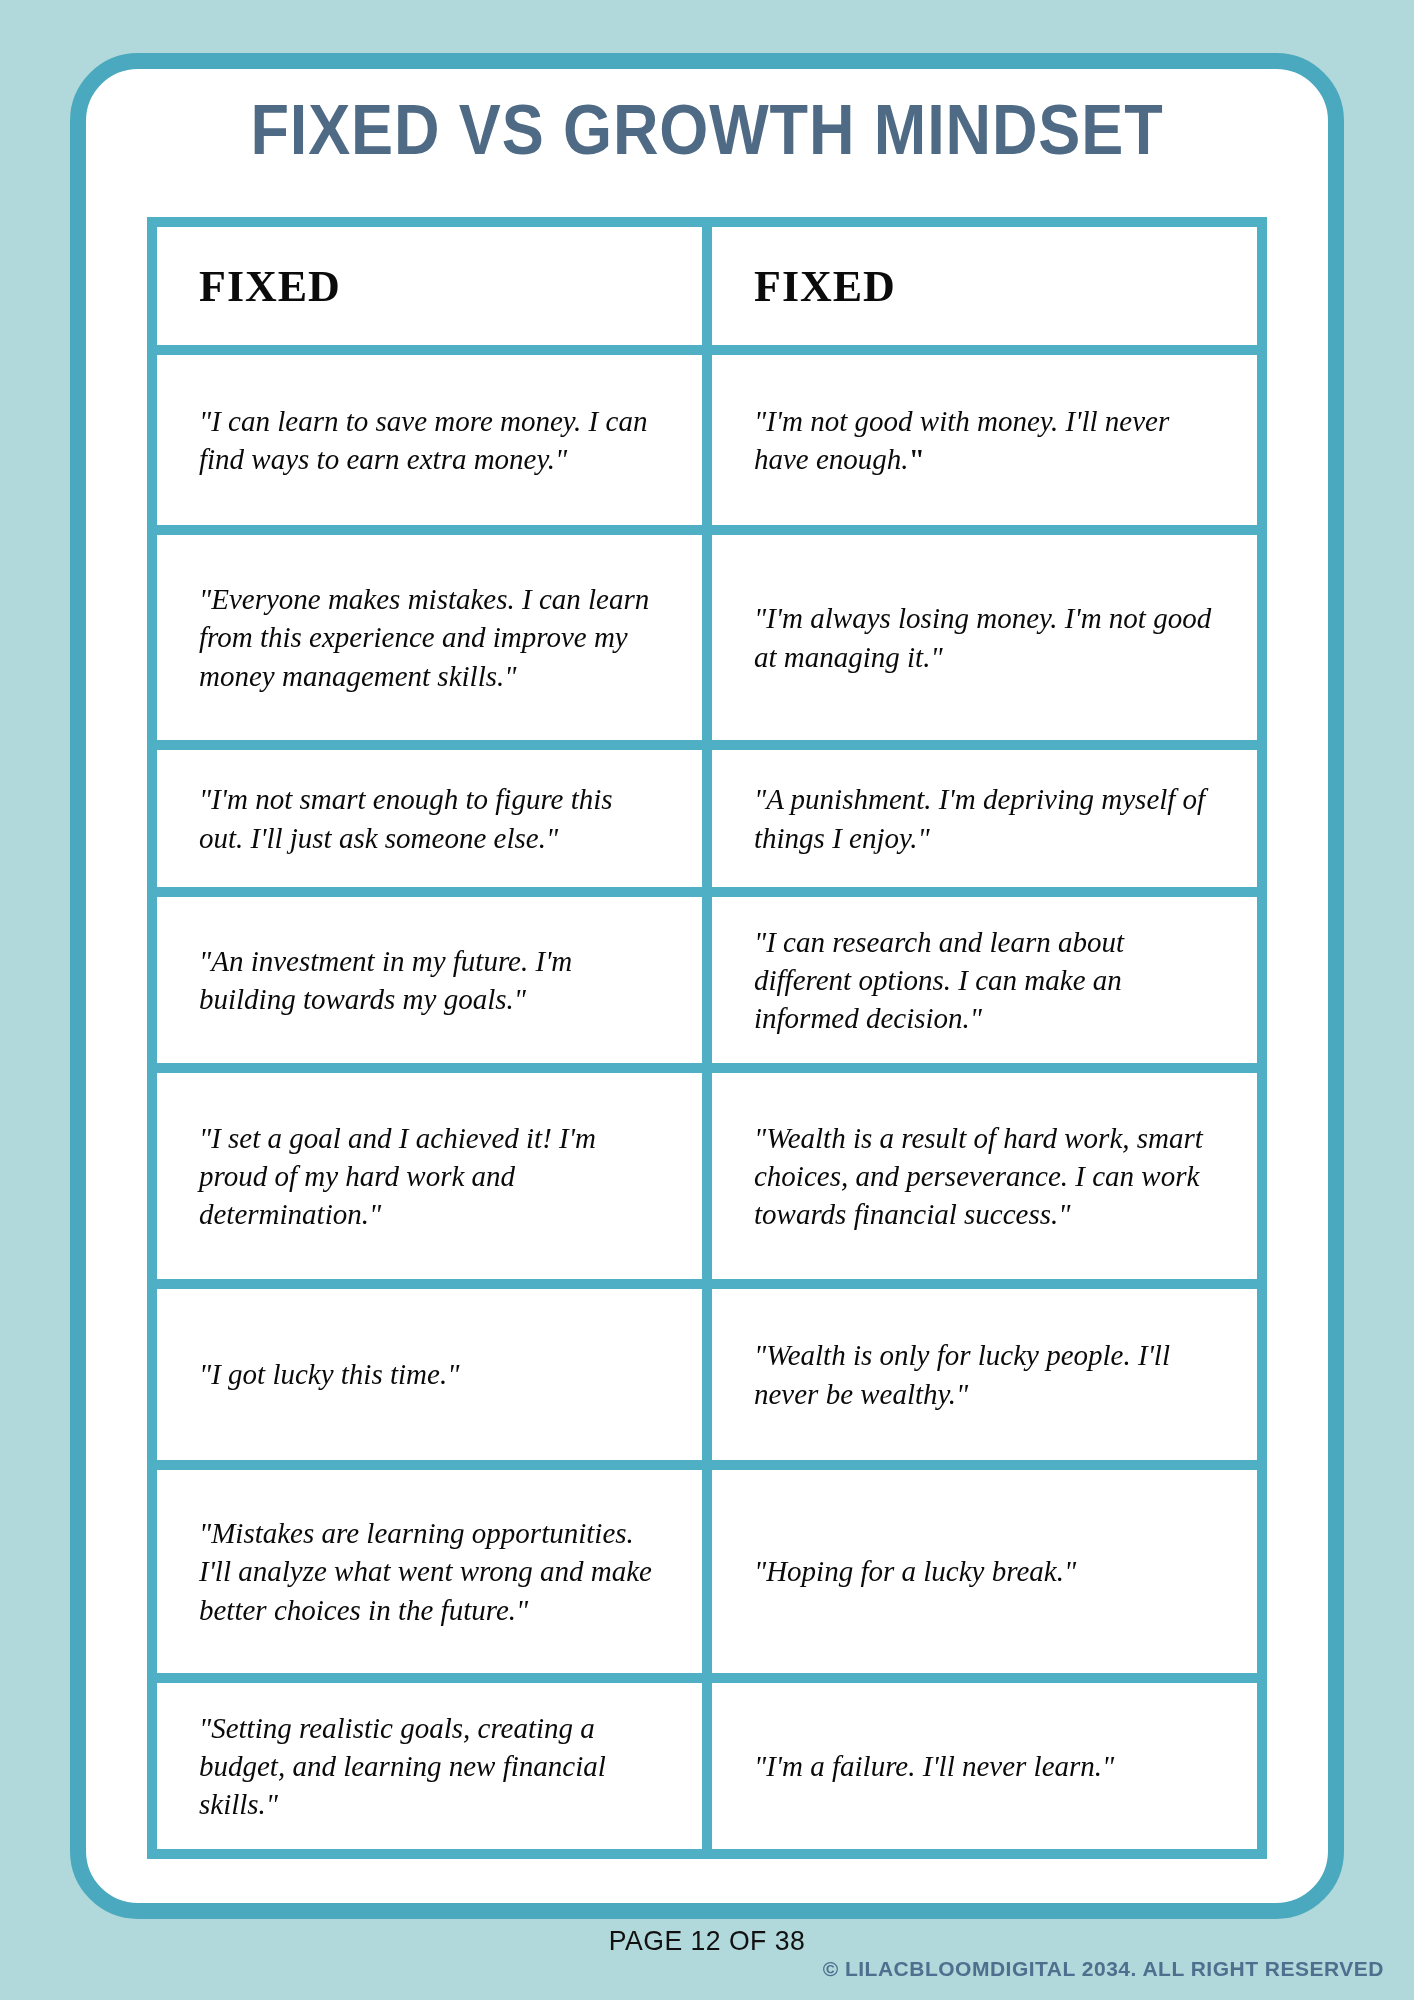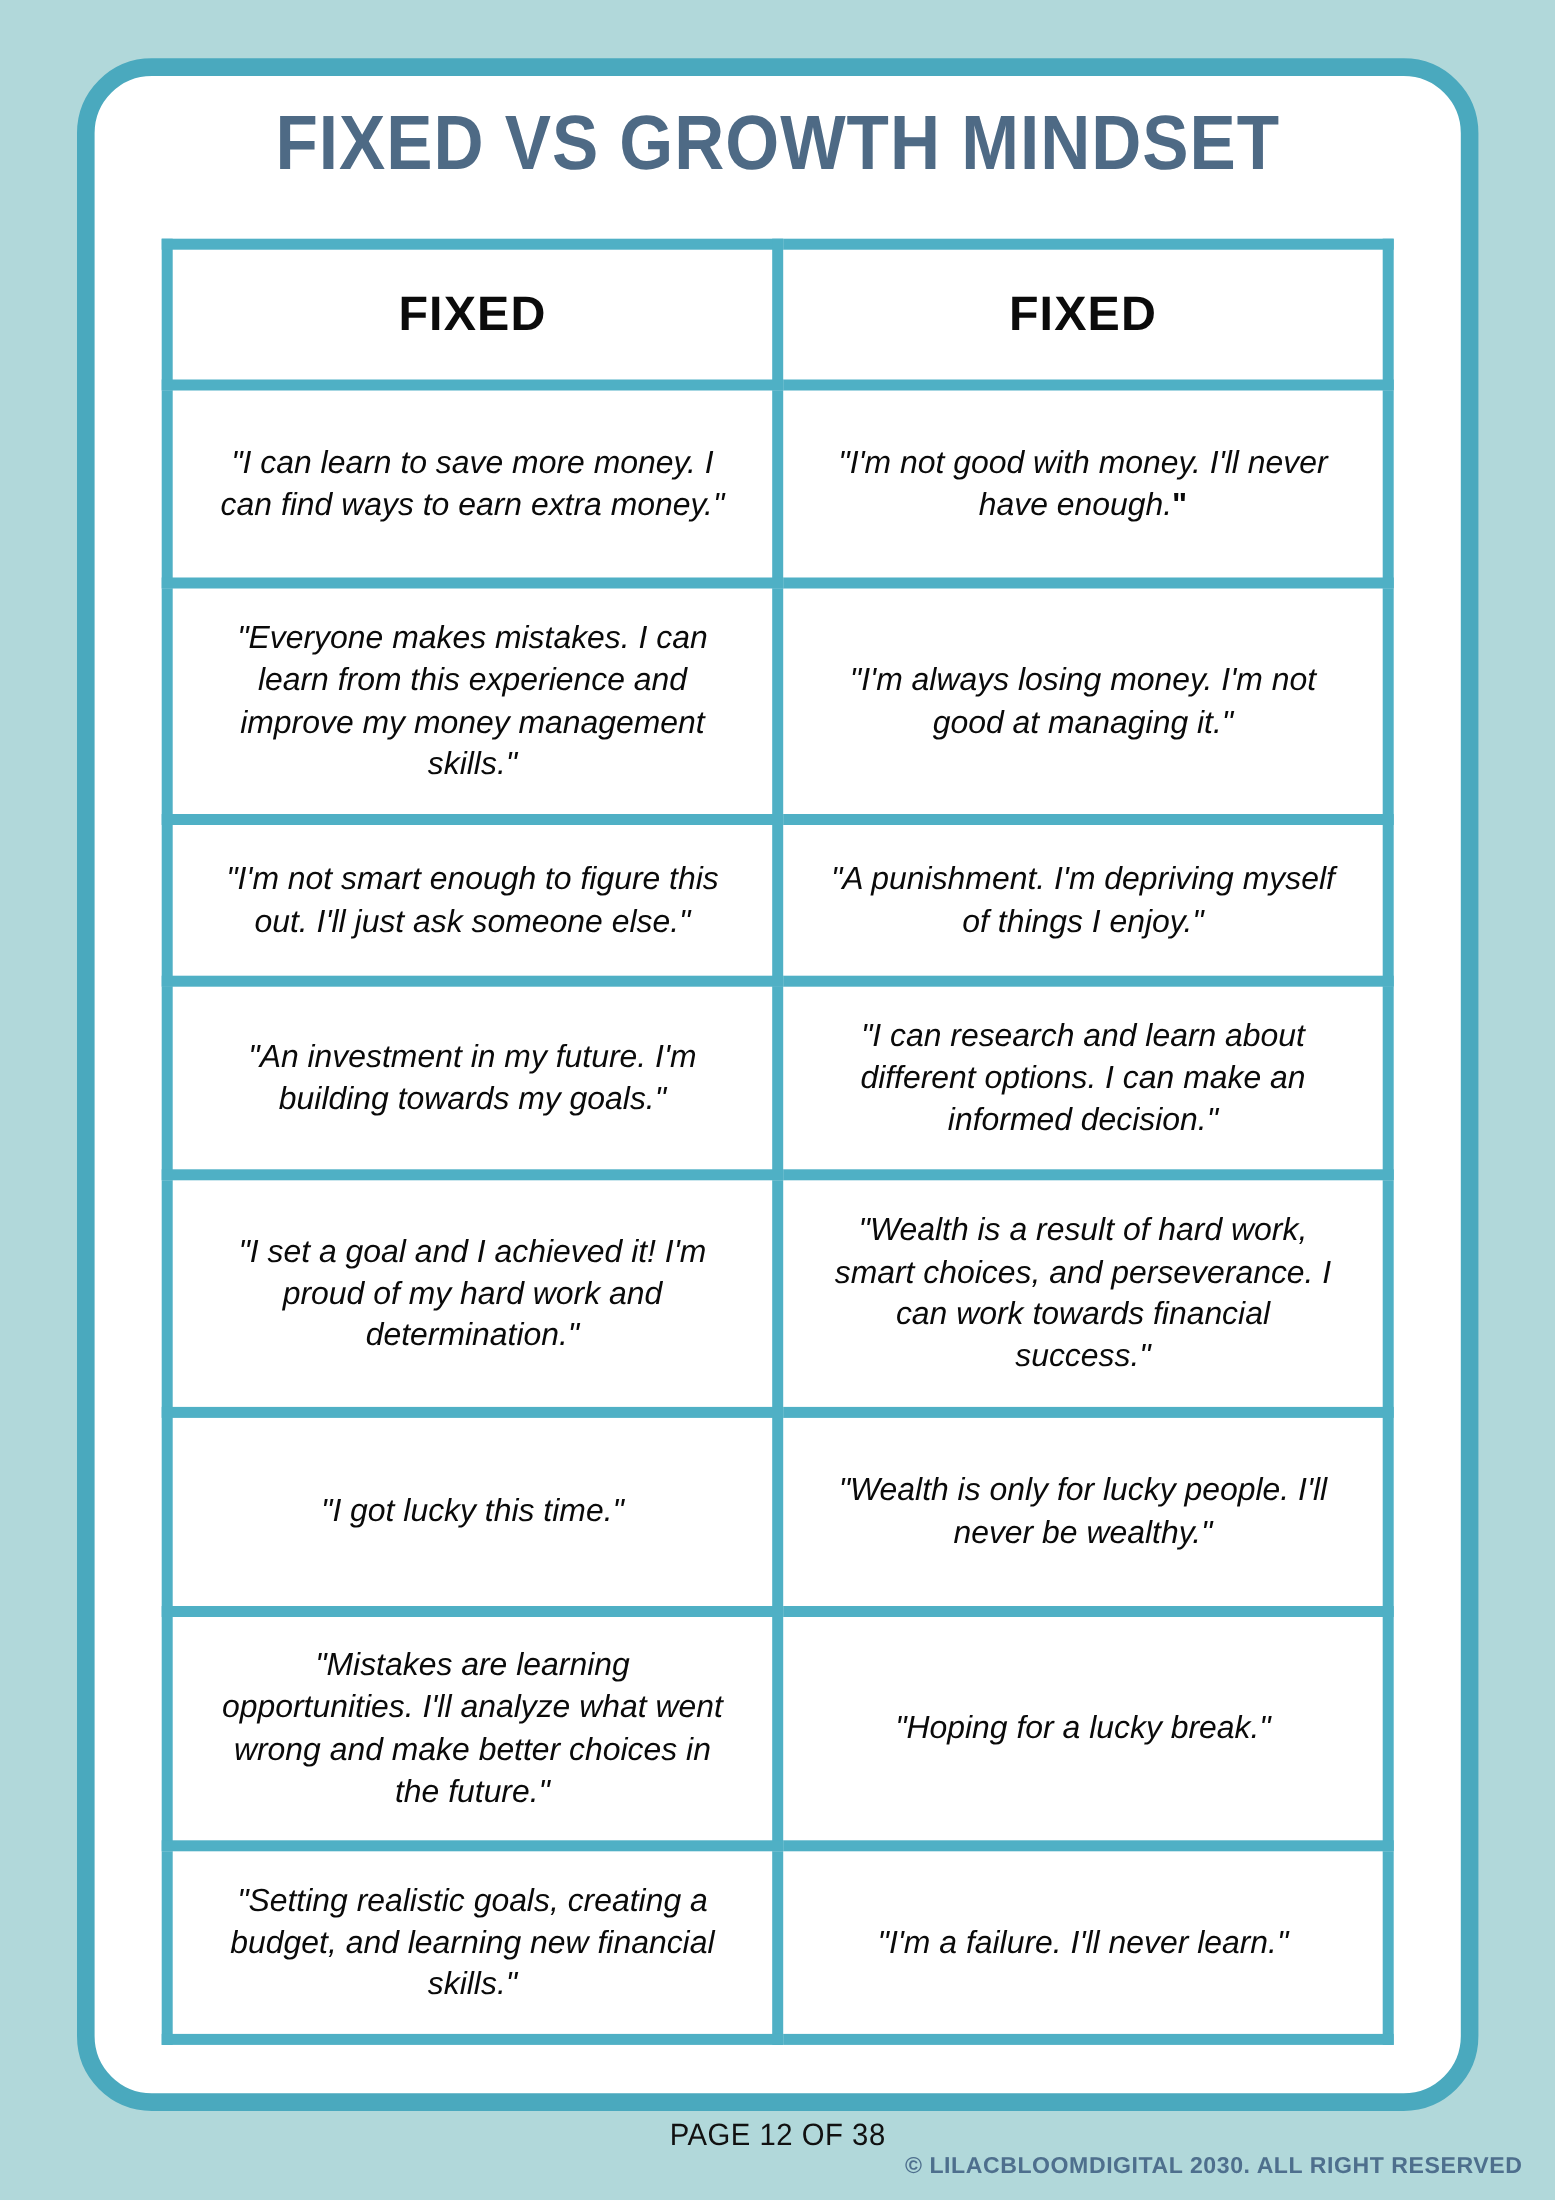--- a/index.html
+++ b/index.html
@@ -29,24 +29,25 @@
   }
   table.mindset-table{
     position:absolute;left:147px;top:217px;
     width:1120px;
     border-collapse:collapse;
     table-layout:fixed;
     background:#ffffff;
   }
   .mindset-table th,.mindset-table td{
     border:10px solid #4fb0c5;
-    text-align:center;
+    text-align:left;
     vertical-align:middle;
     padding:8px 42px;
     box-sizing:border-box;
+    font-family:Liberation Serif, serif;
   }
   .mindset-table thead tr{height:128px;}
   .mindset-table tbody tr:nth-child(1){height:180px;}
   .mindset-table tbody tr:nth-child(2){height:215px;}
   .mindset-table tbody tr:nth-child(3){height:147px;}
   .mindset-table tbody tr:nth-child(4){height:176px;}
   .mindset-table tbody tr:nth-child(5){height:216px;}
   .mindset-table tbody tr:nth-child(6){height:181px;}
   .mindset-table tbody tr:nth-child(7){height:213px;}
   .mindset-table tbody tr:nth-child(8){height:176px;}
@@ -123,15 +124,15 @@
         <td><span>"Hoping for a lucky break."</span></td>
       </tr>
       <tr>
         <td><span>"Setting realistic goals, creating a budget, and learning new financial skills."</span></td>
         <td><span>"I'm a failure. I'll never learn."</span></td>
       </tr>
     </tbody>
   </table>
 
   <div class="footer-page">PAGE 12 OF 38</div>
-  <div class="footer-copy">© LILACBLOOMDIGITAL 2030. ALL RIGHT RESERVED</div>
+  <div class="footer-copy">© LILACBLOOMDIGITAL 2034. ALL RIGHT RESERVED</div>
 
 </div>
 
 </body></html>

